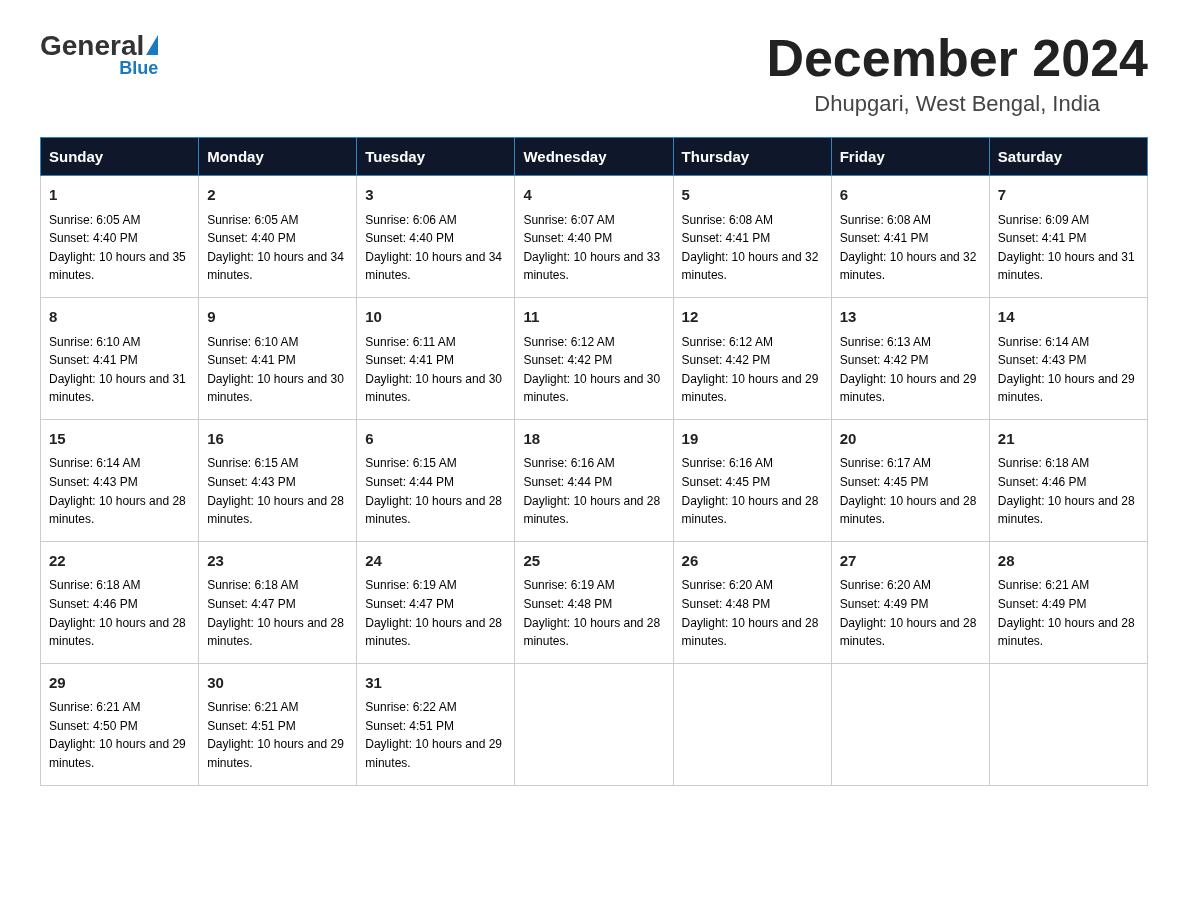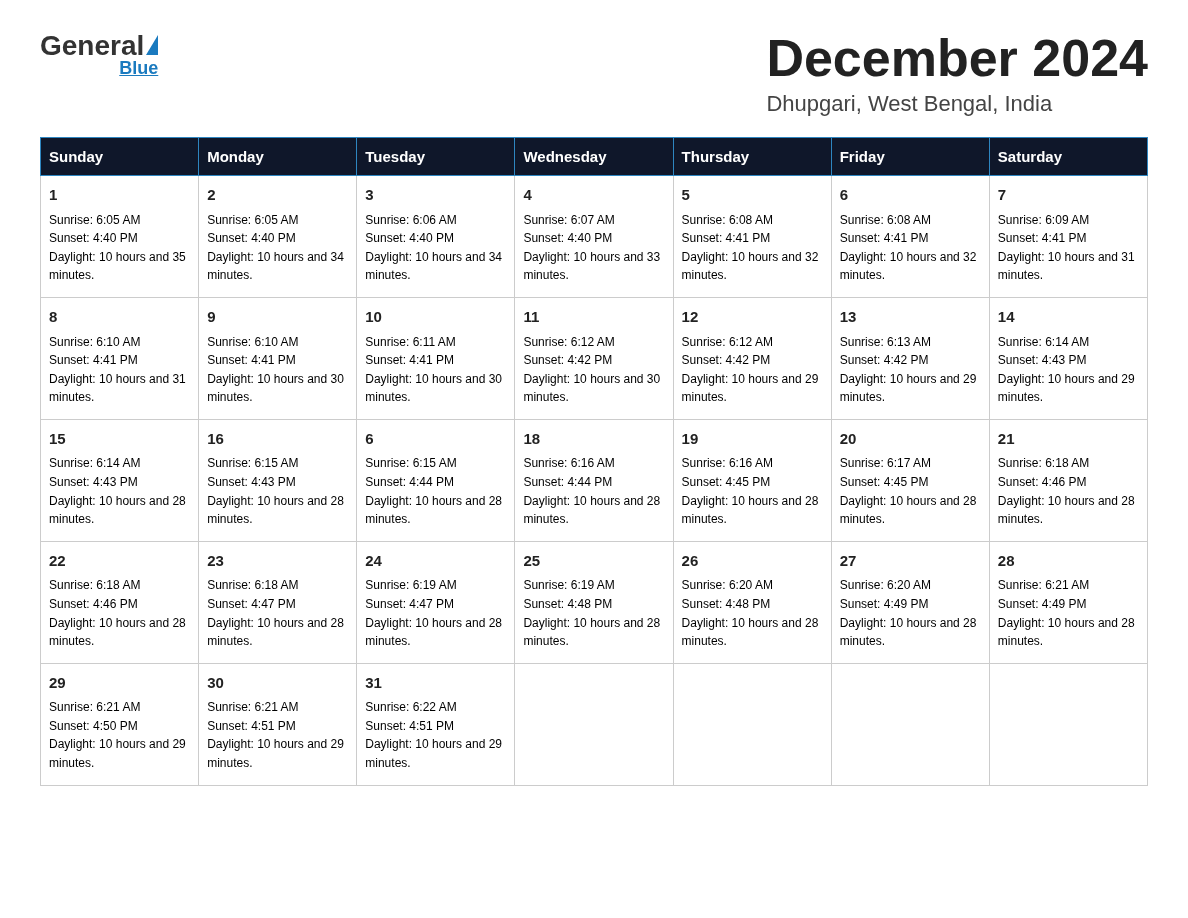--- a/index.html
+++ b/index.html
@@ -42,24 +42,23 @@
       border-bottom: 20px solid #1a7abf;
       margin-left: 2px;
       margin-bottom: 2px;
     }
     .logo-subtitle {
       color: #1a7abf;
       font-size: 18px;
       font-weight: bold;
       margin-left: 18px;
       margin-top: -4px;
-      text-decoration: underline;
     }
     .title-section {
-      text-align: left;
+      text-align: center;
     }
     .calendar-title {
       font-size: 52px;
       font-weight: bold;
       color: #222;
       line-height: 1.1;
     }
     .calendar-subtitle {
       font-size: 22px;
       color: #444;

